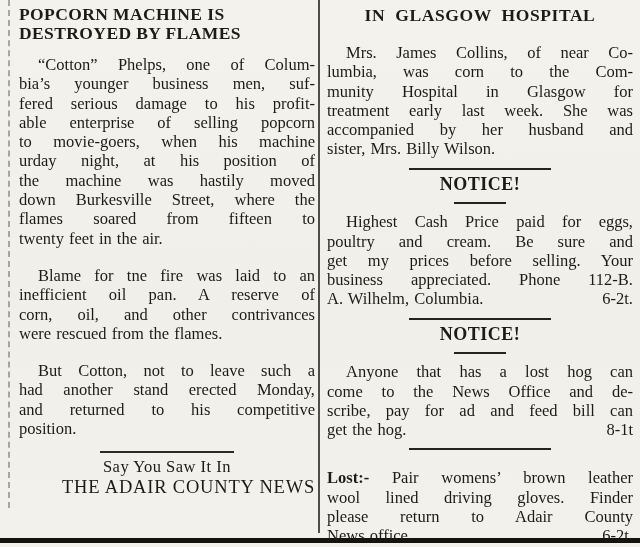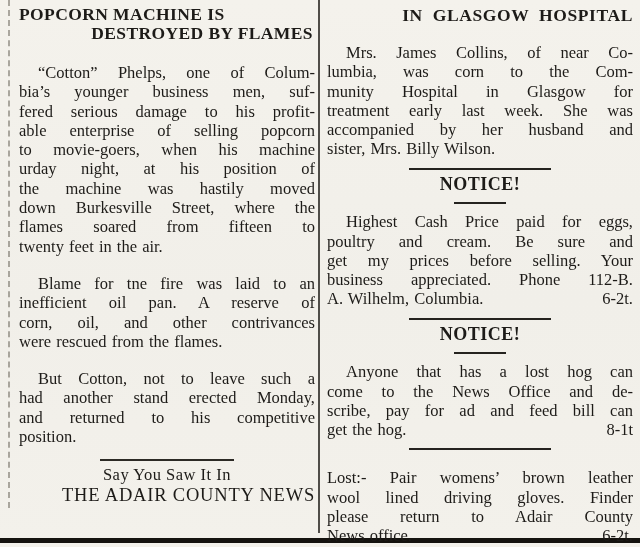--- a/index.html
+++ b/index.html
@@ -19,34 +19,34 @@
     background:#32302b;opacity:.85;}
   .bottom-bar{position:absolute;left:0;bottom:4px;width:640px;height:5px;
     background:#15130f;}
 
   .col{position:absolute;top:5px;}
   .col-left{left:19px;width:296px;}
   .col-right{left:327px;width:306px;}
 
   
   .headline{font-weight:bold;font-size:17.5px;line-height:19px;letter-spacing:.4px;}
-  .headline .h2line{text-align:right;padding-right:2px;}
-  .rc-title{font-weight:bold;font-size:17.5px;line-height:20px;text-align:right;
+  .headline .h2line{padding-right:2px;}
+  .rc-title{font-weight:bold;font-size:17.5px;line-height:20px;text-align:center;
     word-spacing:5px;letter-spacing:.6px;}
 
   
   .para{margin:0;}
   .tl{font-size:16.5px;line-height:19.3px;text-align:justify;text-align-last:justify;
     word-spacing:1px;}
   .tl.last{text-align-last:left;}
   .tl.ind{text-indent:19px;}
   .tl.split{display:flex;justify-content:space-between;text-align-last:auto;}
-  .tl b{font-weight:normal;}
+  .tl b{font-weight:bold;}
 
-  .mt4{margin-top:18px;} .mt6{margin-top:20px;} .mt8{margin-top:8px;}
+  .mt4{margin-top:18px;} .mt6{margin-top:12px;} .mt8{margin-top:8px;}
 
   
   .hr-long{width:142px;height:2px;background:#25231f;margin:9px auto 4px auto;}
   .hr-short{width:52px;height:2.5px;background:#25231f;margin:7px auto 6px auto;}
   .hr-footer{width:134px;height:1.5px;background:#2c2a25;margin:13px auto 4px auto;}
 
   .notice-head{font-weight:bold;font-size:18px;line-height:21px;text-align:center;
     letter-spacing:.5px;}
 
   .footer-line1{font-size:16.5px;line-height:20px;text-align:center;letter-spacing:.5px;}

